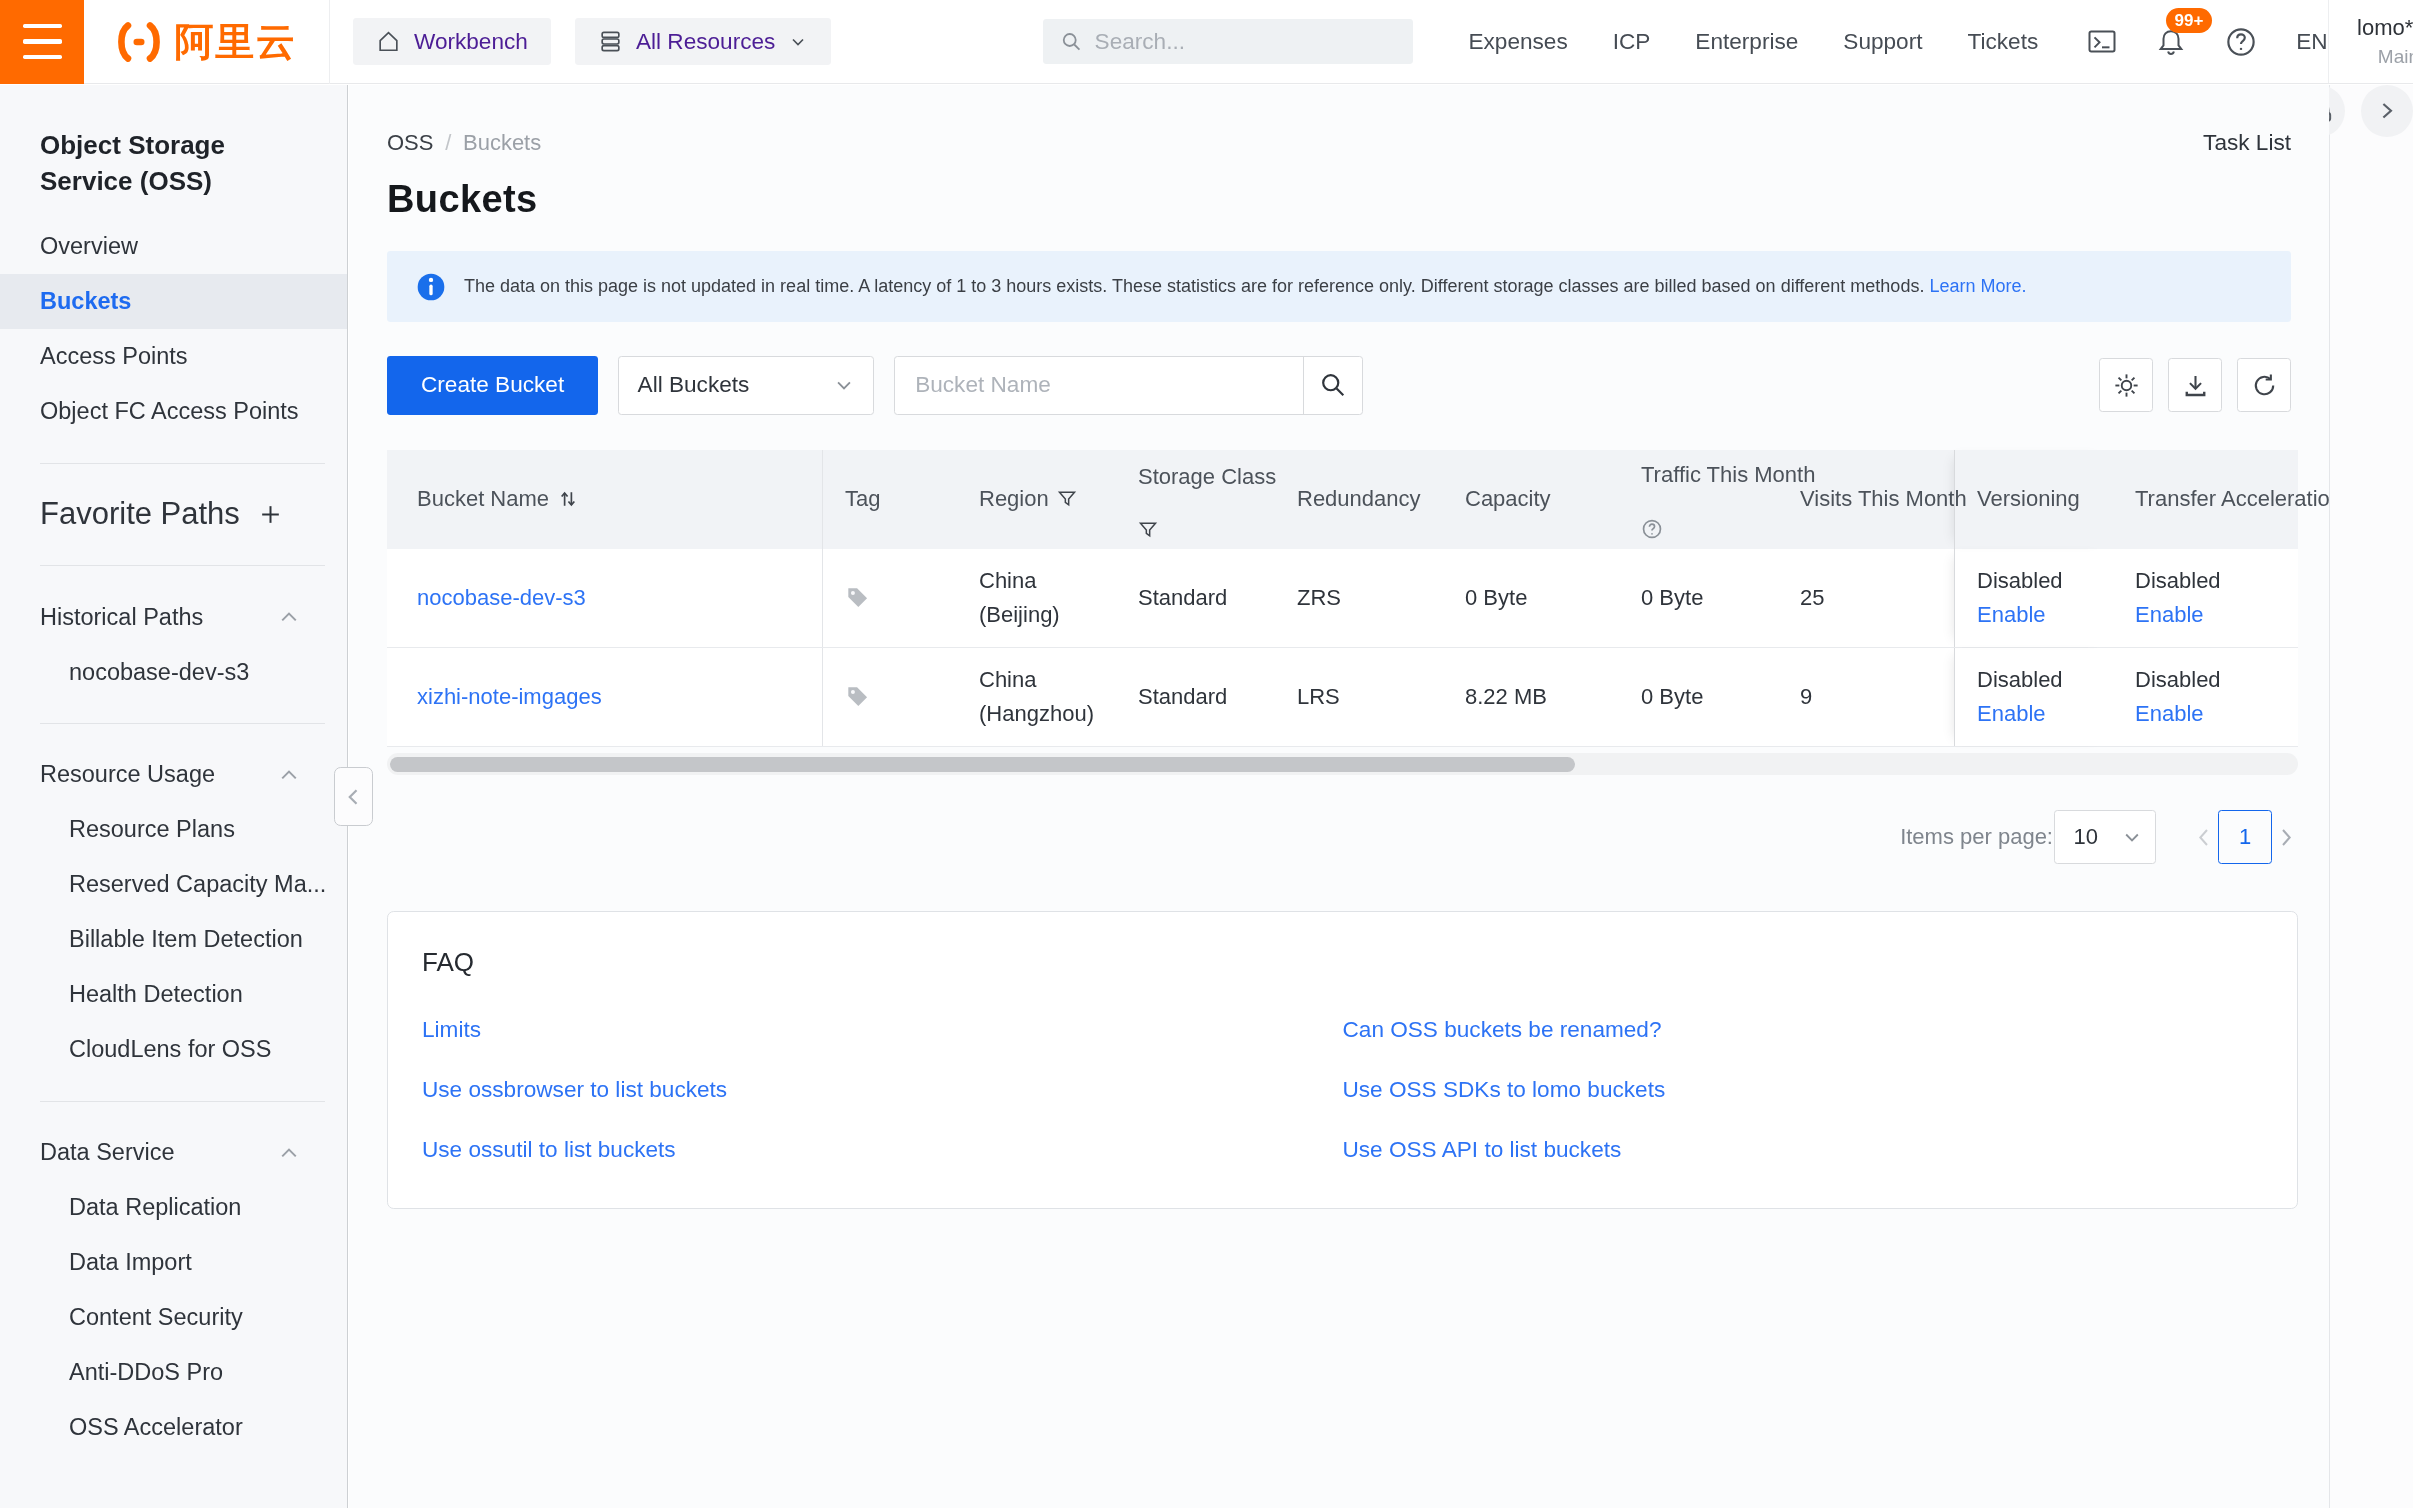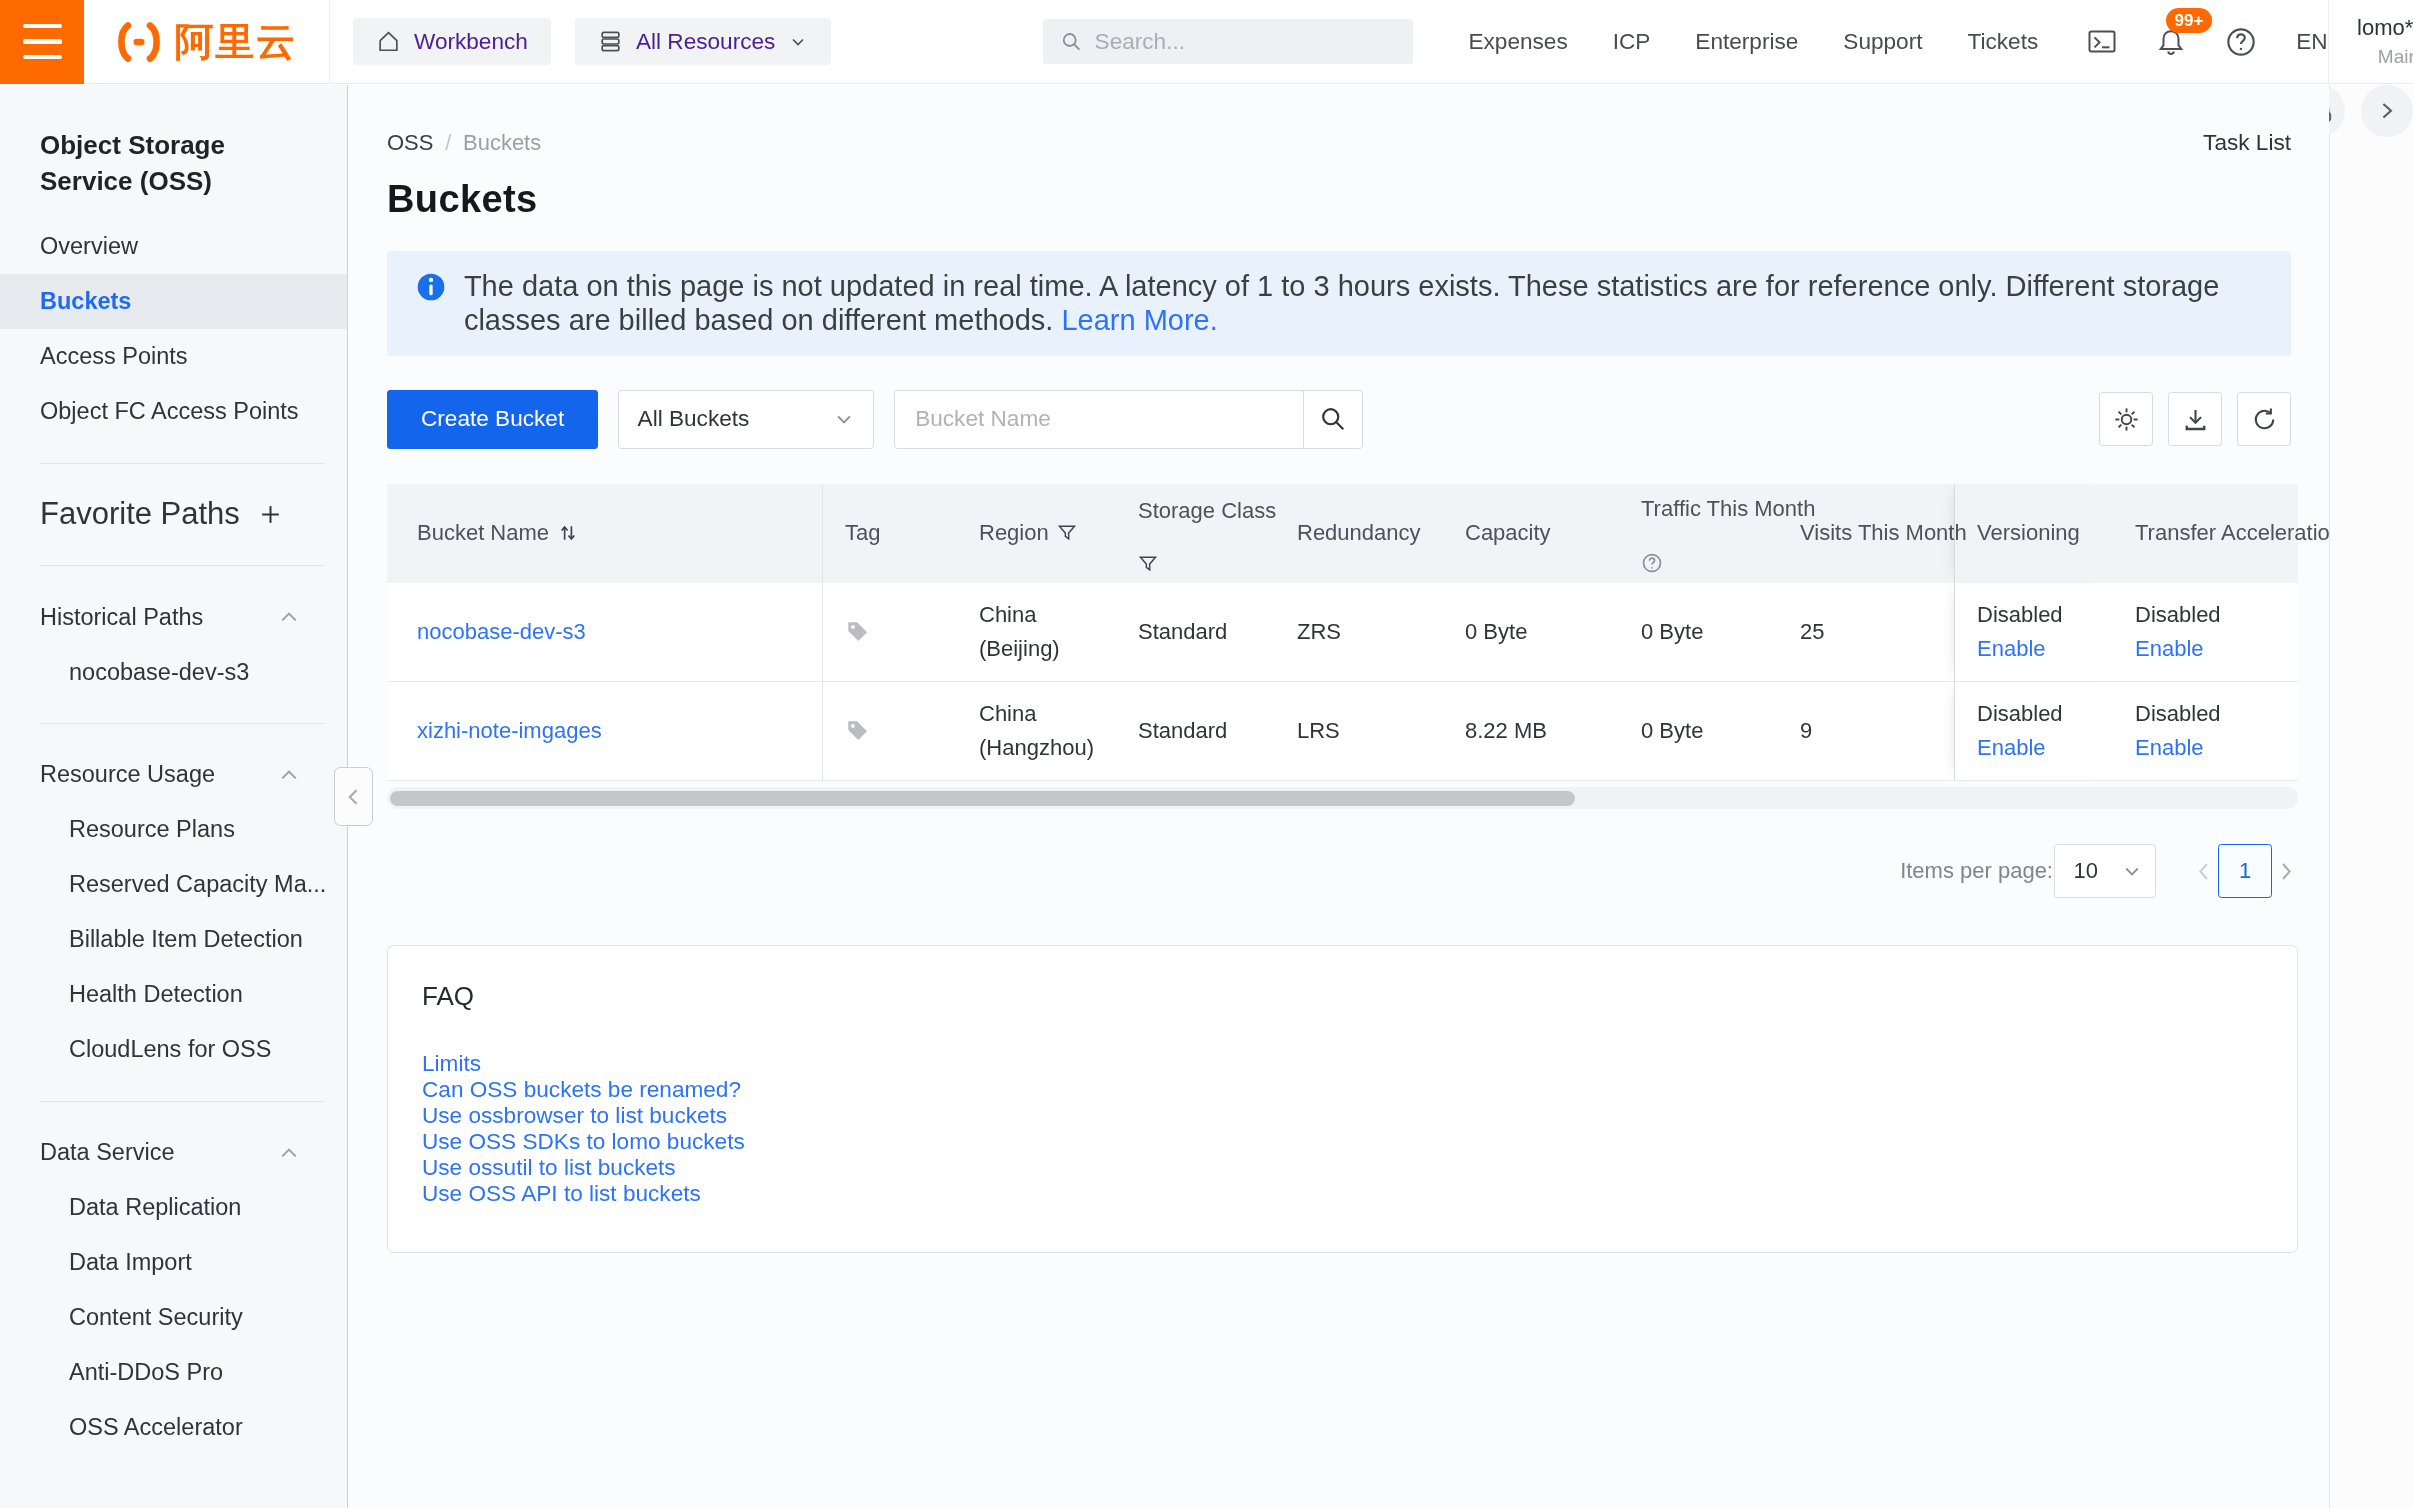--- a/index.html
+++ b/index.html
@@ -48,21 +48,21 @@
   
   .main { position:absolute; left:349px; right:84px; top:85px; bottom:0; background:#FBFCFD; padding:45px 38px 0 38px; overflow:hidden; }
   .crumb-row { display:flex; align-items:center; }
   .crumb { display:flex; align-items:center; gap:11.7px; font-size:22px; }
   .crumb .c-root { color:#3B4047; cursor:pointer; }
   .crumb .c-sep { color:#C2C5C9; }
   .crumb .c-cur { color:#9BA0A7; }
   .task-list { margin-left:auto; font-size:22.6px; color:#2F343B; cursor:pointer; }
   .page-title { margin-top:22px; font-size:38px; font-weight:700; color:#15181C; letter-spacing:0.4px; }
   .banner { margin-top:30px; background:#E9F2FC; border-radius:3.4px; padding:18.4px 28.5px; display:flex; gap:18.4px; align-items:flex-start; }
-  .banner-text { font-size:29px; color:#3B3F45; line-height:34px; }
+  .banner-text { font-size:18px; color:#3B3F45; line-height:34px; }
   .banner-text a { color:#2D73F5; text-decoration:none; cursor:pointer; }
 
   .controls { margin-top:34px; display:flex; align-items:center; }
   .btn-primary { background:#1366EC; color:#fff; font-size:22.6px; border:none; border-radius:3.4px; height:59px; padding:0 34px; cursor:pointer; font-family:inherit; }
   .select-box { margin-left:20px; width:256px; height:59px; background:#fff; border:0.8px solid #D8DADD; border-radius:3.4px; display:flex; align-items:center; justify-content:space-between; padding:0 18.4px; font-size:22.6px; color:#2F343B; cursor:pointer; }
   .search-field { margin-left:20px; width:469px; height:59px; background:#fff; border:0.8px solid #D8DADD; border-radius:3.4px; display:flex; align-items:stretch; }
   .search-field input { flex:1; border:none; outline:none; font-size:22.6px; color:#2F343B; padding:0 20px; font-family:inherit; background:transparent; }
   .search-field input::placeholder { color:#AEB3BA; }
   .search-field .sf-btn { width:59px; border-left:0.8px solid #D8DADD; display:flex; align-items:center; justify-content:center; cursor:pointer; }
   .ctrl-right { margin-left:auto; display:flex; gap:15px; }
@@ -92,21 +92,21 @@
   .pager { margin-top:35px; width:1911px; display:flex; align-items:center; justify-content:flex-end; gap:1px; }
   .pager-label { font-size:22px; color:#7F858D; }
   .pp-select { width:102px; height:54px; background:#fff; border:0.8px solid #D8DADD; border-radius:3.4px; display:flex; align-items:center; justify-content:space-between; padding:0 13.4px 0 18.4px; font-size:22px; color:#2F343B; cursor:pointer; }
   .pg-prev { margin-left:35px; cursor:default; }
   .pg-num { width:54px; height:54px; border:1.7px solid #1366EC; border-radius:3.4px; color:#1366EC; font-size:22px; display:flex; align-items:center; justify-content:center; cursor:pointer; }
   .pg-next { cursor:pointer; }
 
   
   .faq { margin-top:47px; width:1911px; background:#fff; border:0.8px solid #DFE2E6; border-radius:6.7px; padding:35px 34px 45px; }
   .faq-title { font-size:26px; color:#262A30; font-weight:500; }
-  .faq-grid { margin-top:39px; display:grid; grid-template-columns:1fr; }
+  .faq-grid { margin-top:39px; display:grid; grid-template-columns:1fr 1fr; row-gap:34px; }
   .faq-grid a { font-size:22.6px; color:#2D73F5; text-decoration:none; cursor:pointer; }
 </style>
 </head>
 <body>
 
 <div class="topbar">
   <div class="hamburger">
     <i></i>
       <i></i>
       <i></i>

